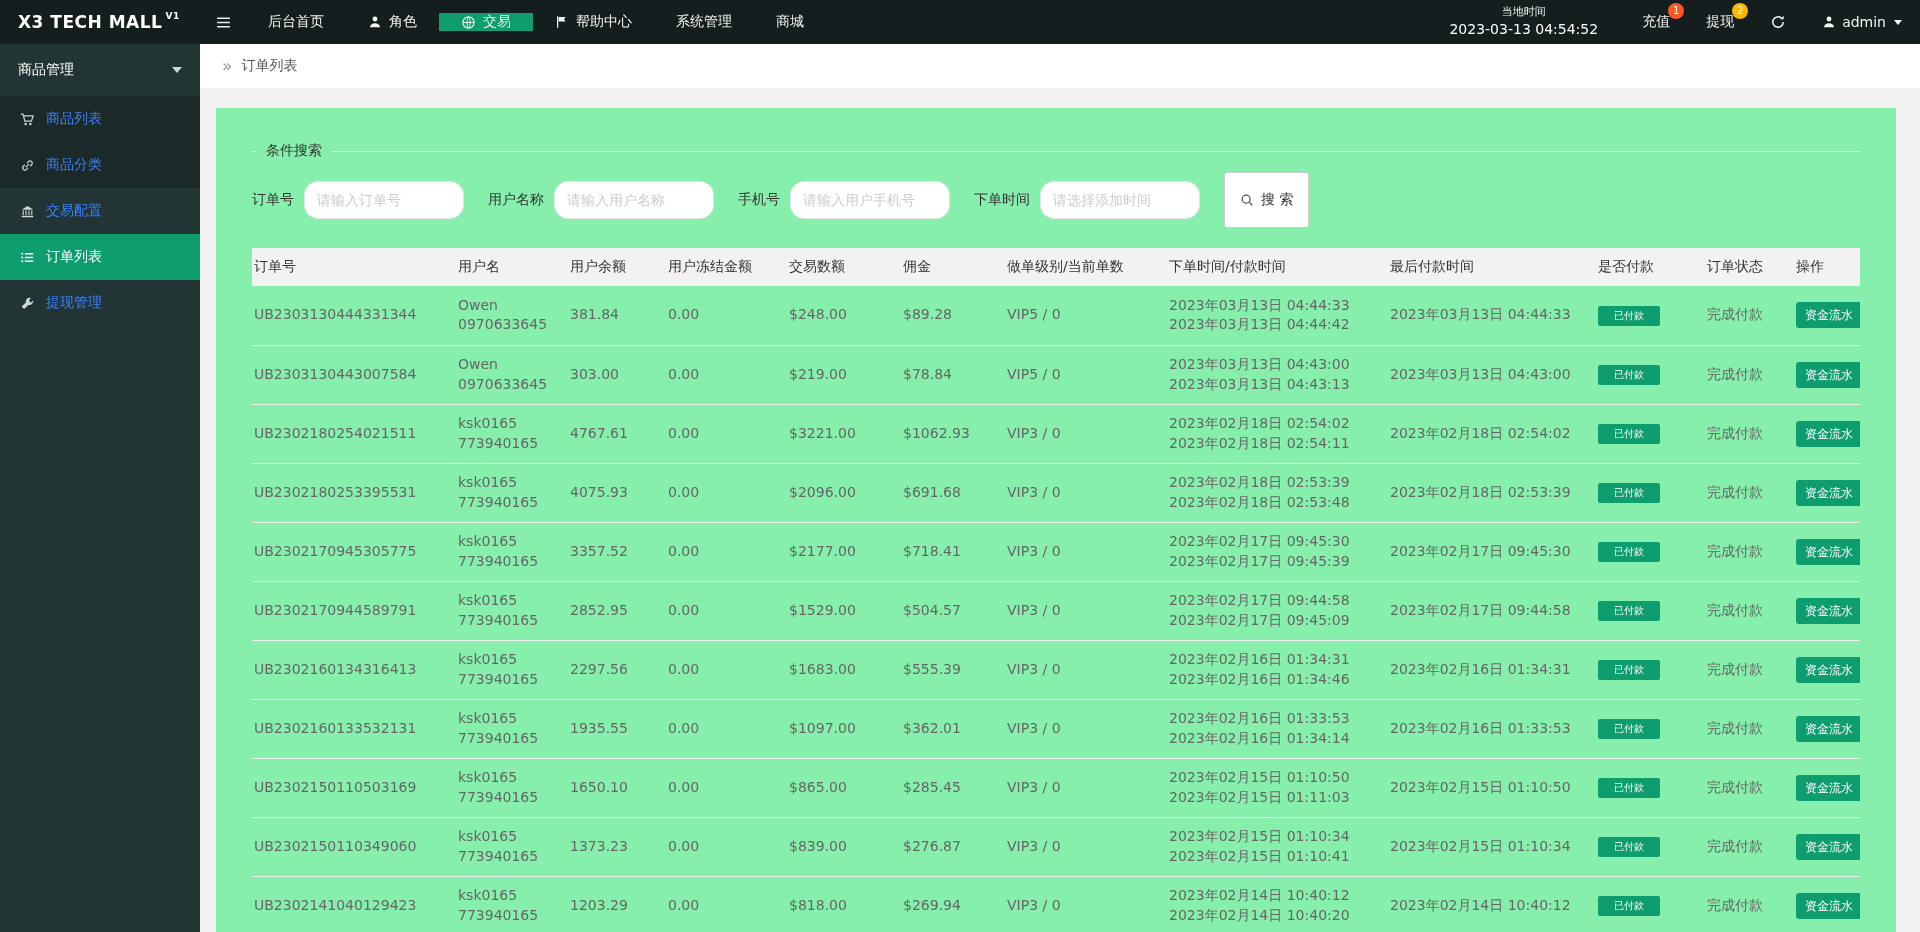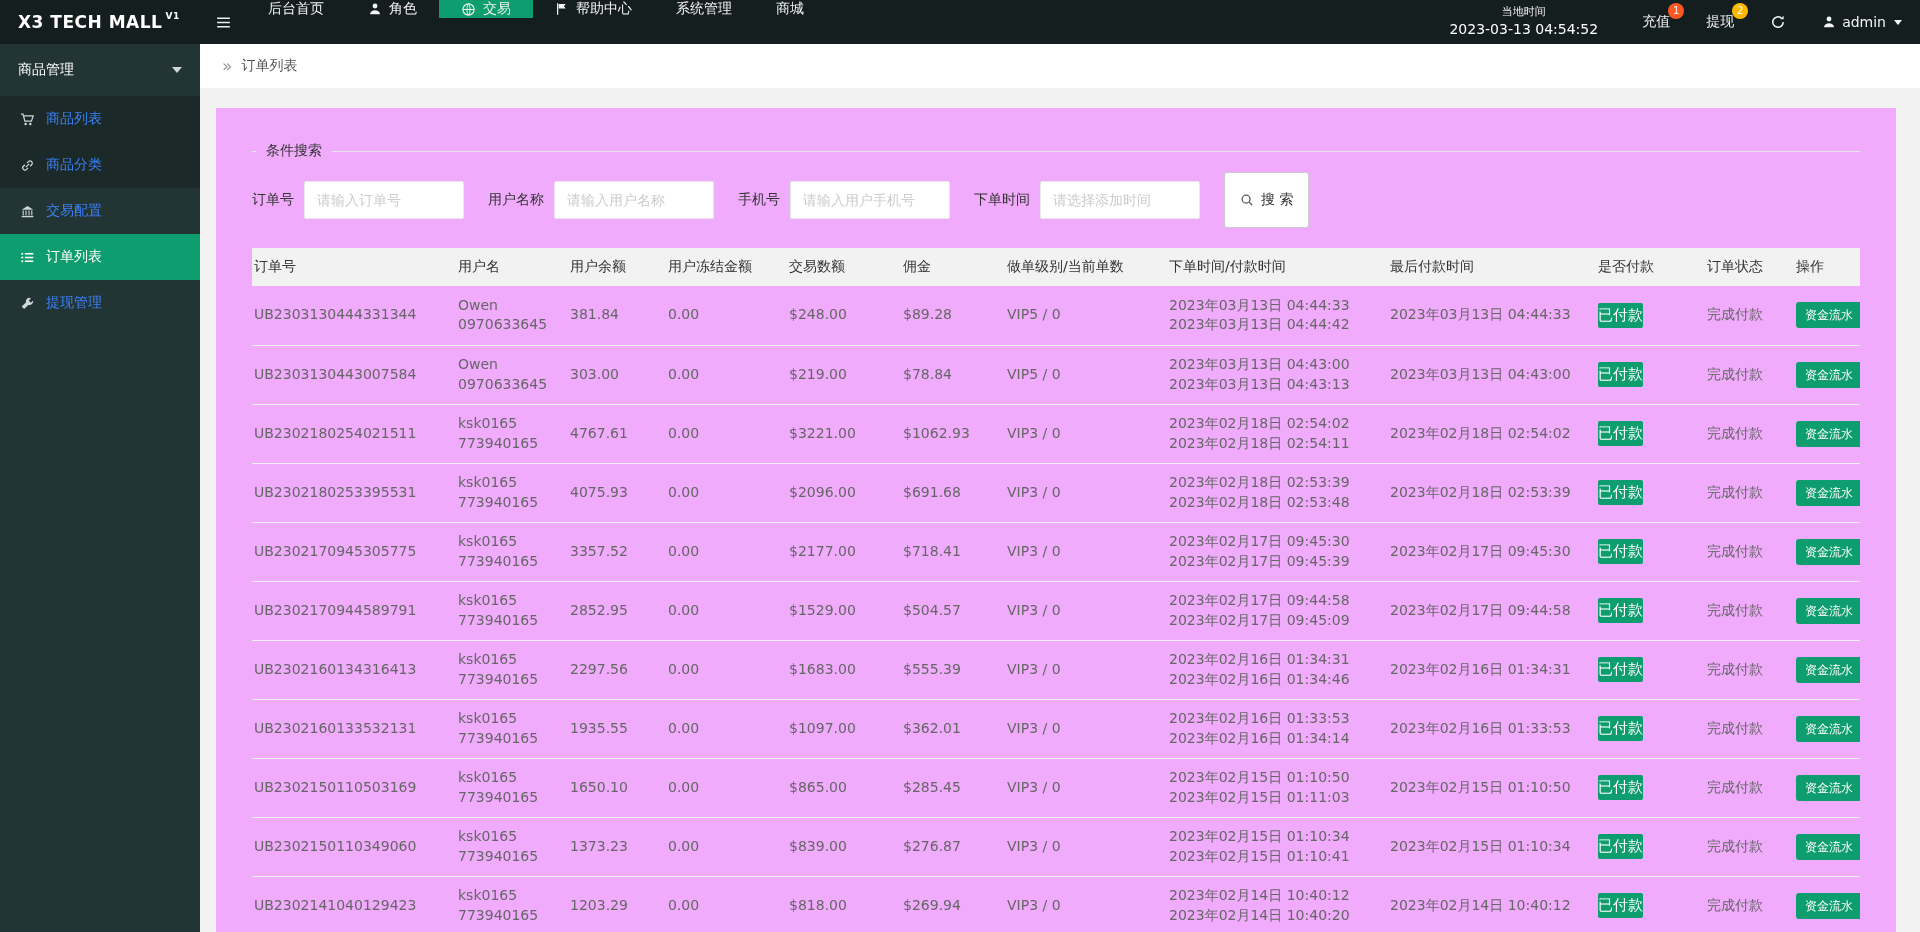--- a/index.html
+++ b/index.html
@@ -15,21 +15,21 @@
   .topbar {
     height:44px; background:#151e1e; color:#fff;
     display:flex; align-items:stretch;
   }
   .logo {
     width:200px; flex-shrink:0; display:flex; align-items:center;
     padding-left:18px; font-size:17px; font-weight:bold; letter-spacing:.5px; white-space:nowrap;
   }
   .logo sup { font-size:9px; margin-left:3px; transform:translateY(-6px); font-weight:bold; }
   .top-icon-btn { width:46px; display:flex; align-items:center; justify-content:center; cursor:pointer; color:#eee; }
-  .topnav { display:flex; align-items:flex-start; }
+  .topnav { display:flex; align-items:center; }
   .nav-item {
     display:flex; align-items:center; gap:7px; padding:0 22px;
     font-size:14px; cursor:pointer; white-space:nowrap; color:#f3f3f3;
   }
   .nav-item.active { background:#0e9d6e; }
   .topbar-right { margin-left:auto; display:flex; align-items:stretch; }
   .clock { display:flex; flex-direction:column; justify-content:center; text-align:center; margin-right:26px; line-height:1.35; }
   .clock .lt-label { font-size:11px; color:#f0f0f0; }
   .clock .lt-value { font-size:14px;text-align:center; }
   .top-action { position:relative; padding:0 18px; display:flex; align-items:center; gap:6px; font-size:14px; cursor:pointer; white-space:nowrap; color:#f3f3f3; }
@@ -58,30 +58,30 @@
   .side-item .icon { color:#cfd8d8; }
   .side-item.active .icon { color:#fff; }
 
   .main { flex:1; display:flex; flex-direction:column; overflow:hidden; }
   .breadcrumb-bar {
     height:44px; background:#fff; display:flex; align-items:center;
     padding:0 22px; gap:9px; color:#555; flex-shrink:0;
   }
   .breadcrumb-icon { color:#999; font-size:17px; }
 
-  .content-card { background:#f0abfc; margin:20px 24px 0 16px; flex:1; padding:16px 36px 0 36px; overflow:hidden; }
+  .content-card { background:#86efac; margin:20px 24px 0 16px; flex:1; padding:16px 36px 0 36px; overflow:hidden; }
 
   
   .search-field { border:none; border-top:1px solid #e6e6e6; margin-top:18px; padding:0 0 4px 0; }
   .search-field legend { padding:0 10px; margin-left:4px; font-size:14px; color:#333; }
   .search-row { display:flex; align-items:center; margin-top:12px; }
   .search-label { color:#333; margin:0 10px 0 0; white-space:nowrap; }
   .search-group { display:flex; align-items:center; margin-right:24px; }
   .search-input {
-    height:38px; border:1px solid #e6e6e6; border-radius:2px; padding:16px 12px;
+    height:38px; border:1px solid #e6e6e6; border-radius:14px; padding:16px 12px;
     font-size:14px; width:160px; color:#333; outline:none;
     font-family:"DejaVu Sans","Liberation Sans",sans-serif;
   }
   .search-input::placeholder { color:#ccc; }
   .select-box {
     width:170px; height:38px; border:1px solid #e6e6e6; border-radius:2px; background:#fff;
     display:flex; align-items:center; justify-content:space-between; padding:0 12px; cursor:pointer;
   }
   .select-caret { width:0; height:0; border-left:5px solid transparent; border-right:5px solid transparent; border-top:6px solid #c2c2c2; }
   .search-btn {
@@ -96,22 +96,22 @@
   .orders th {
     background:#f2f2f2; text-align:left; font-weight:normal; color:#333;
     font-size:14px; padding:10px 8px; white-space:nowrap; overflow:hidden;
   }
   .orders td {
     padding:8px 8px; border-bottom:1px solid #eee; color:#666; font-size:14px;
     height:59px; line-height:1.4; overflow:hidden; white-space:nowrap;
   }
   .orders th:first-child, .orders td:first-child { padding-left:2px; }
   .paid-badge {
-    display:inline-block; background:#0e9d6e; color:#fff; font-size:15px;
-    padding:5px 0; border-radius:2px; line-height:1;
+    display:inline-block; background:#0e9d6e; color:#fff; font-size:10px;
+    padding:5px 16px; border-radius:2px; line-height:1;
   }
   .action-btn {
     display:inline-block; background:#0e9d6e; color:#fff; font-size:12px;
     padding:7px 9px; border-radius:3px; border:none; cursor:pointer; line-height:1;
     font-family:"DejaVu Sans","Liberation Sans",sans-serif;
   }
 </style>
 </head>
 <body>
 

